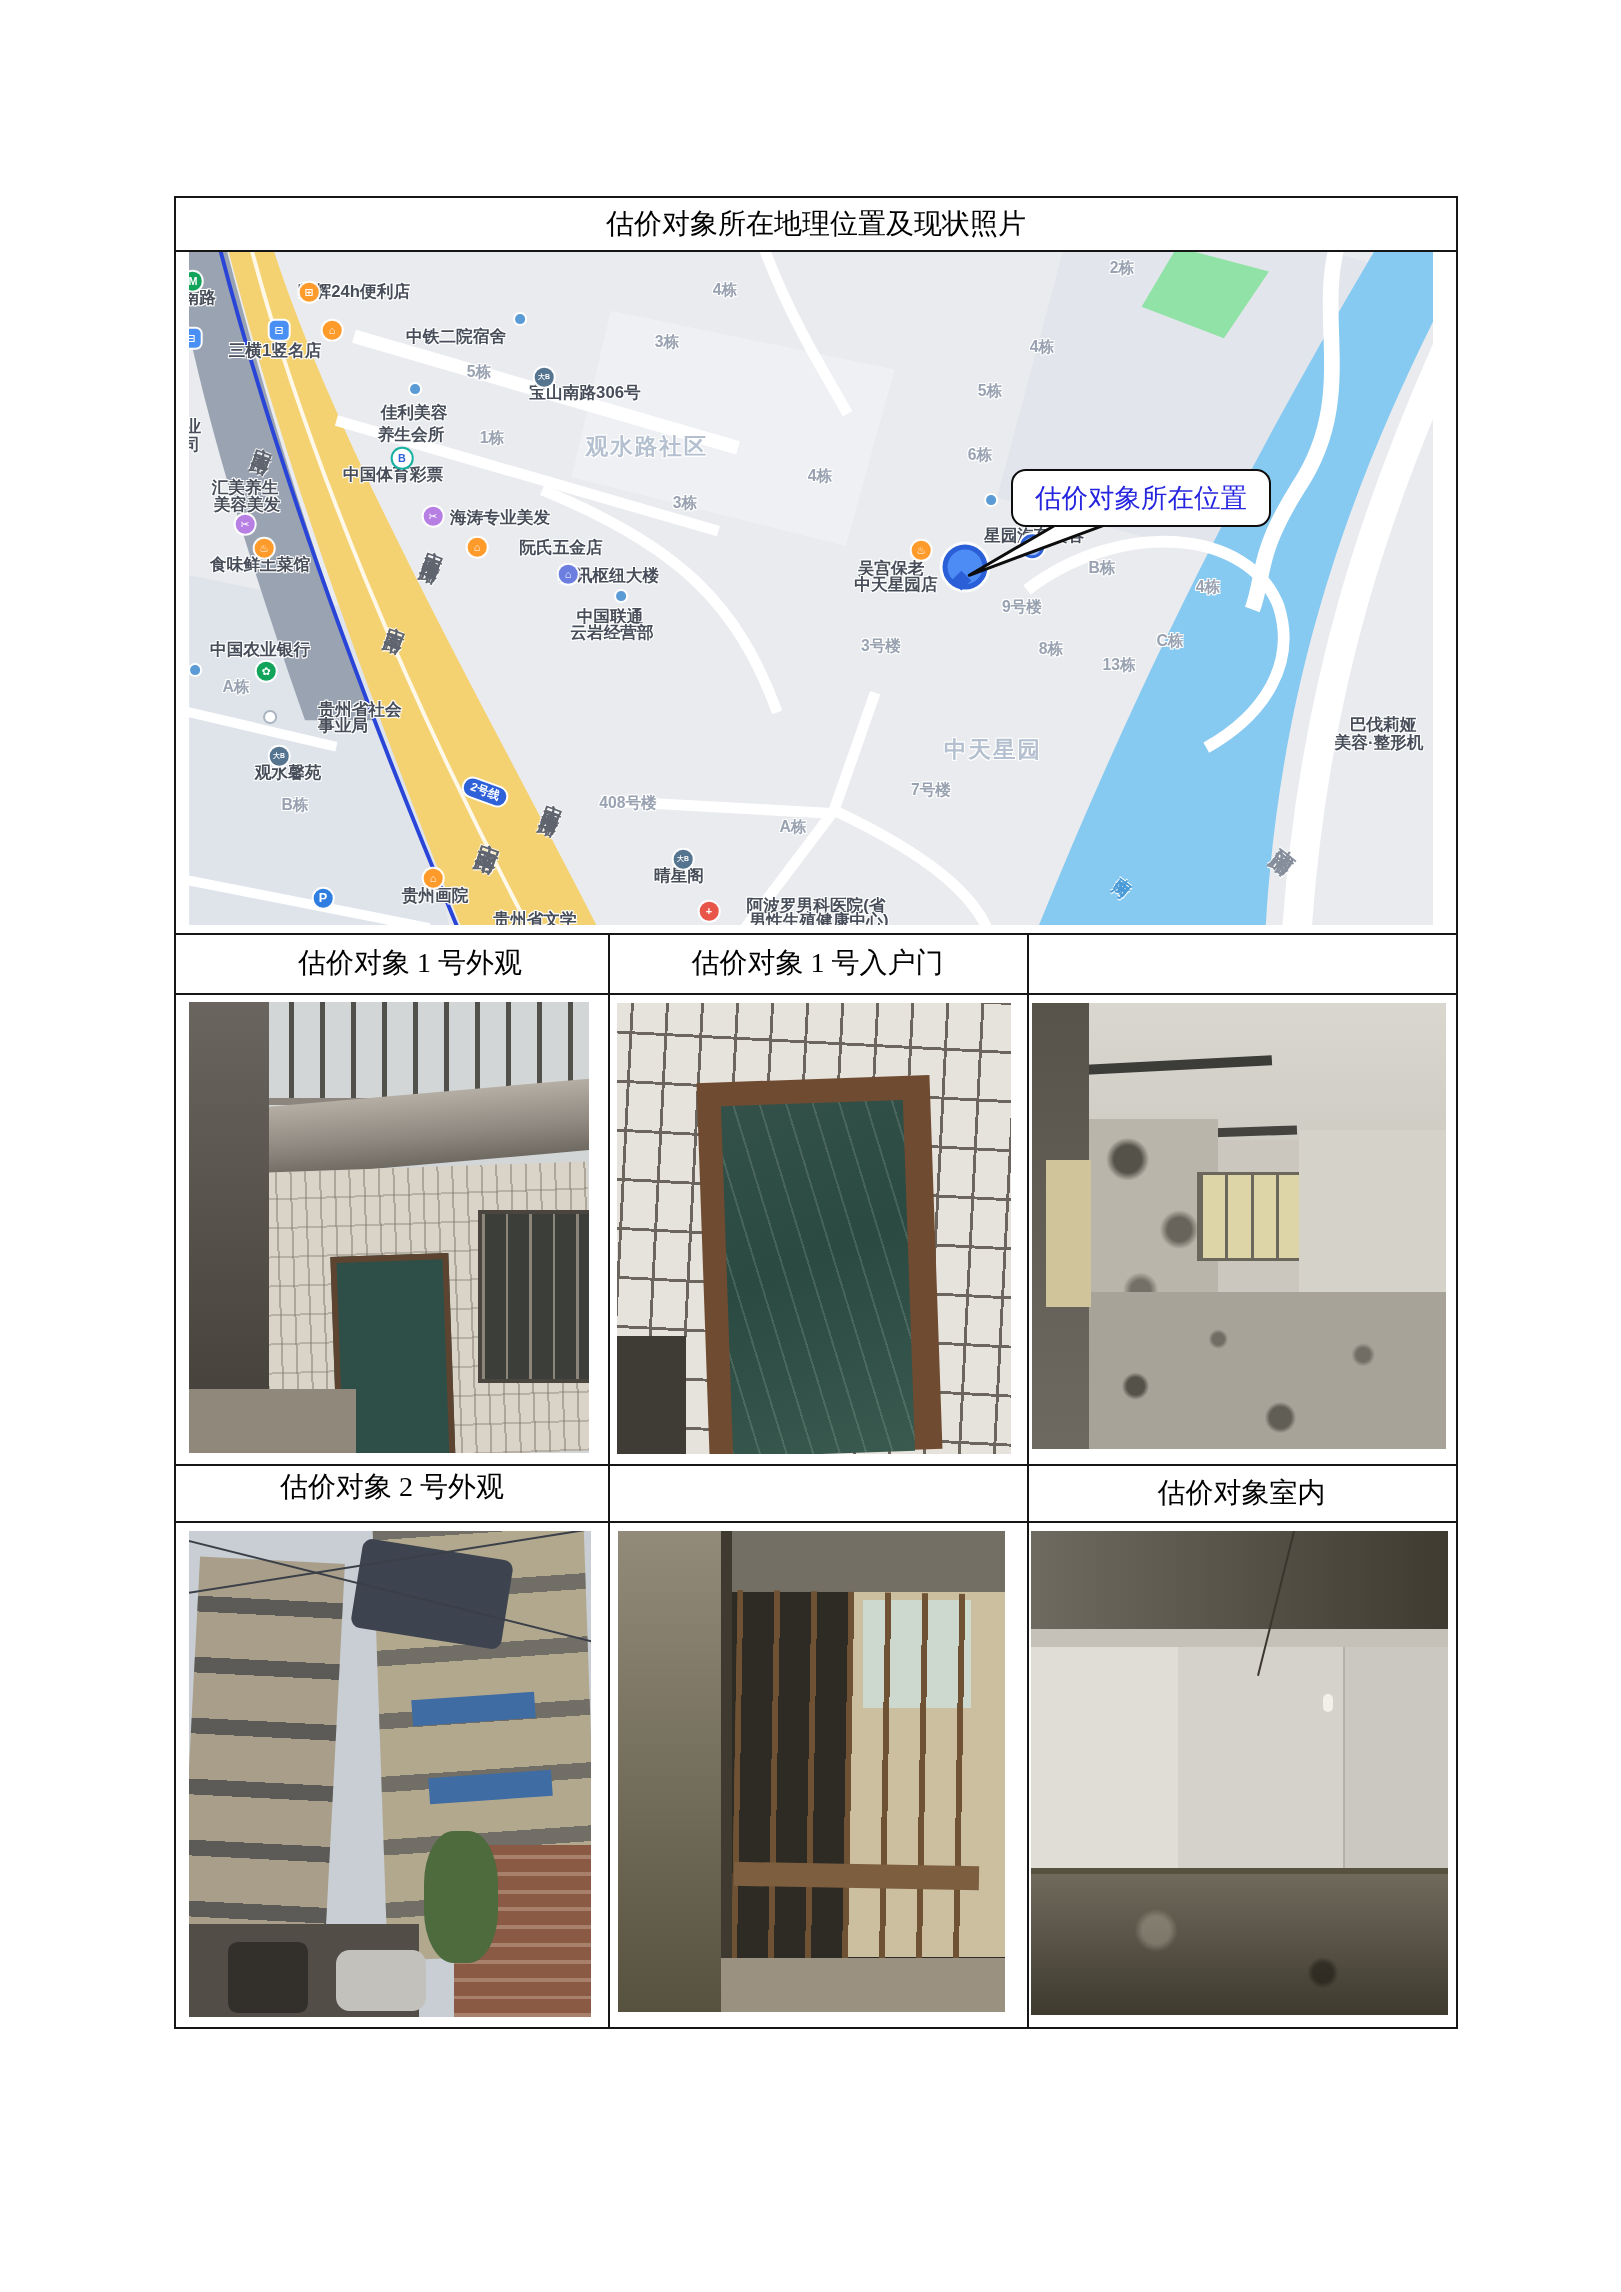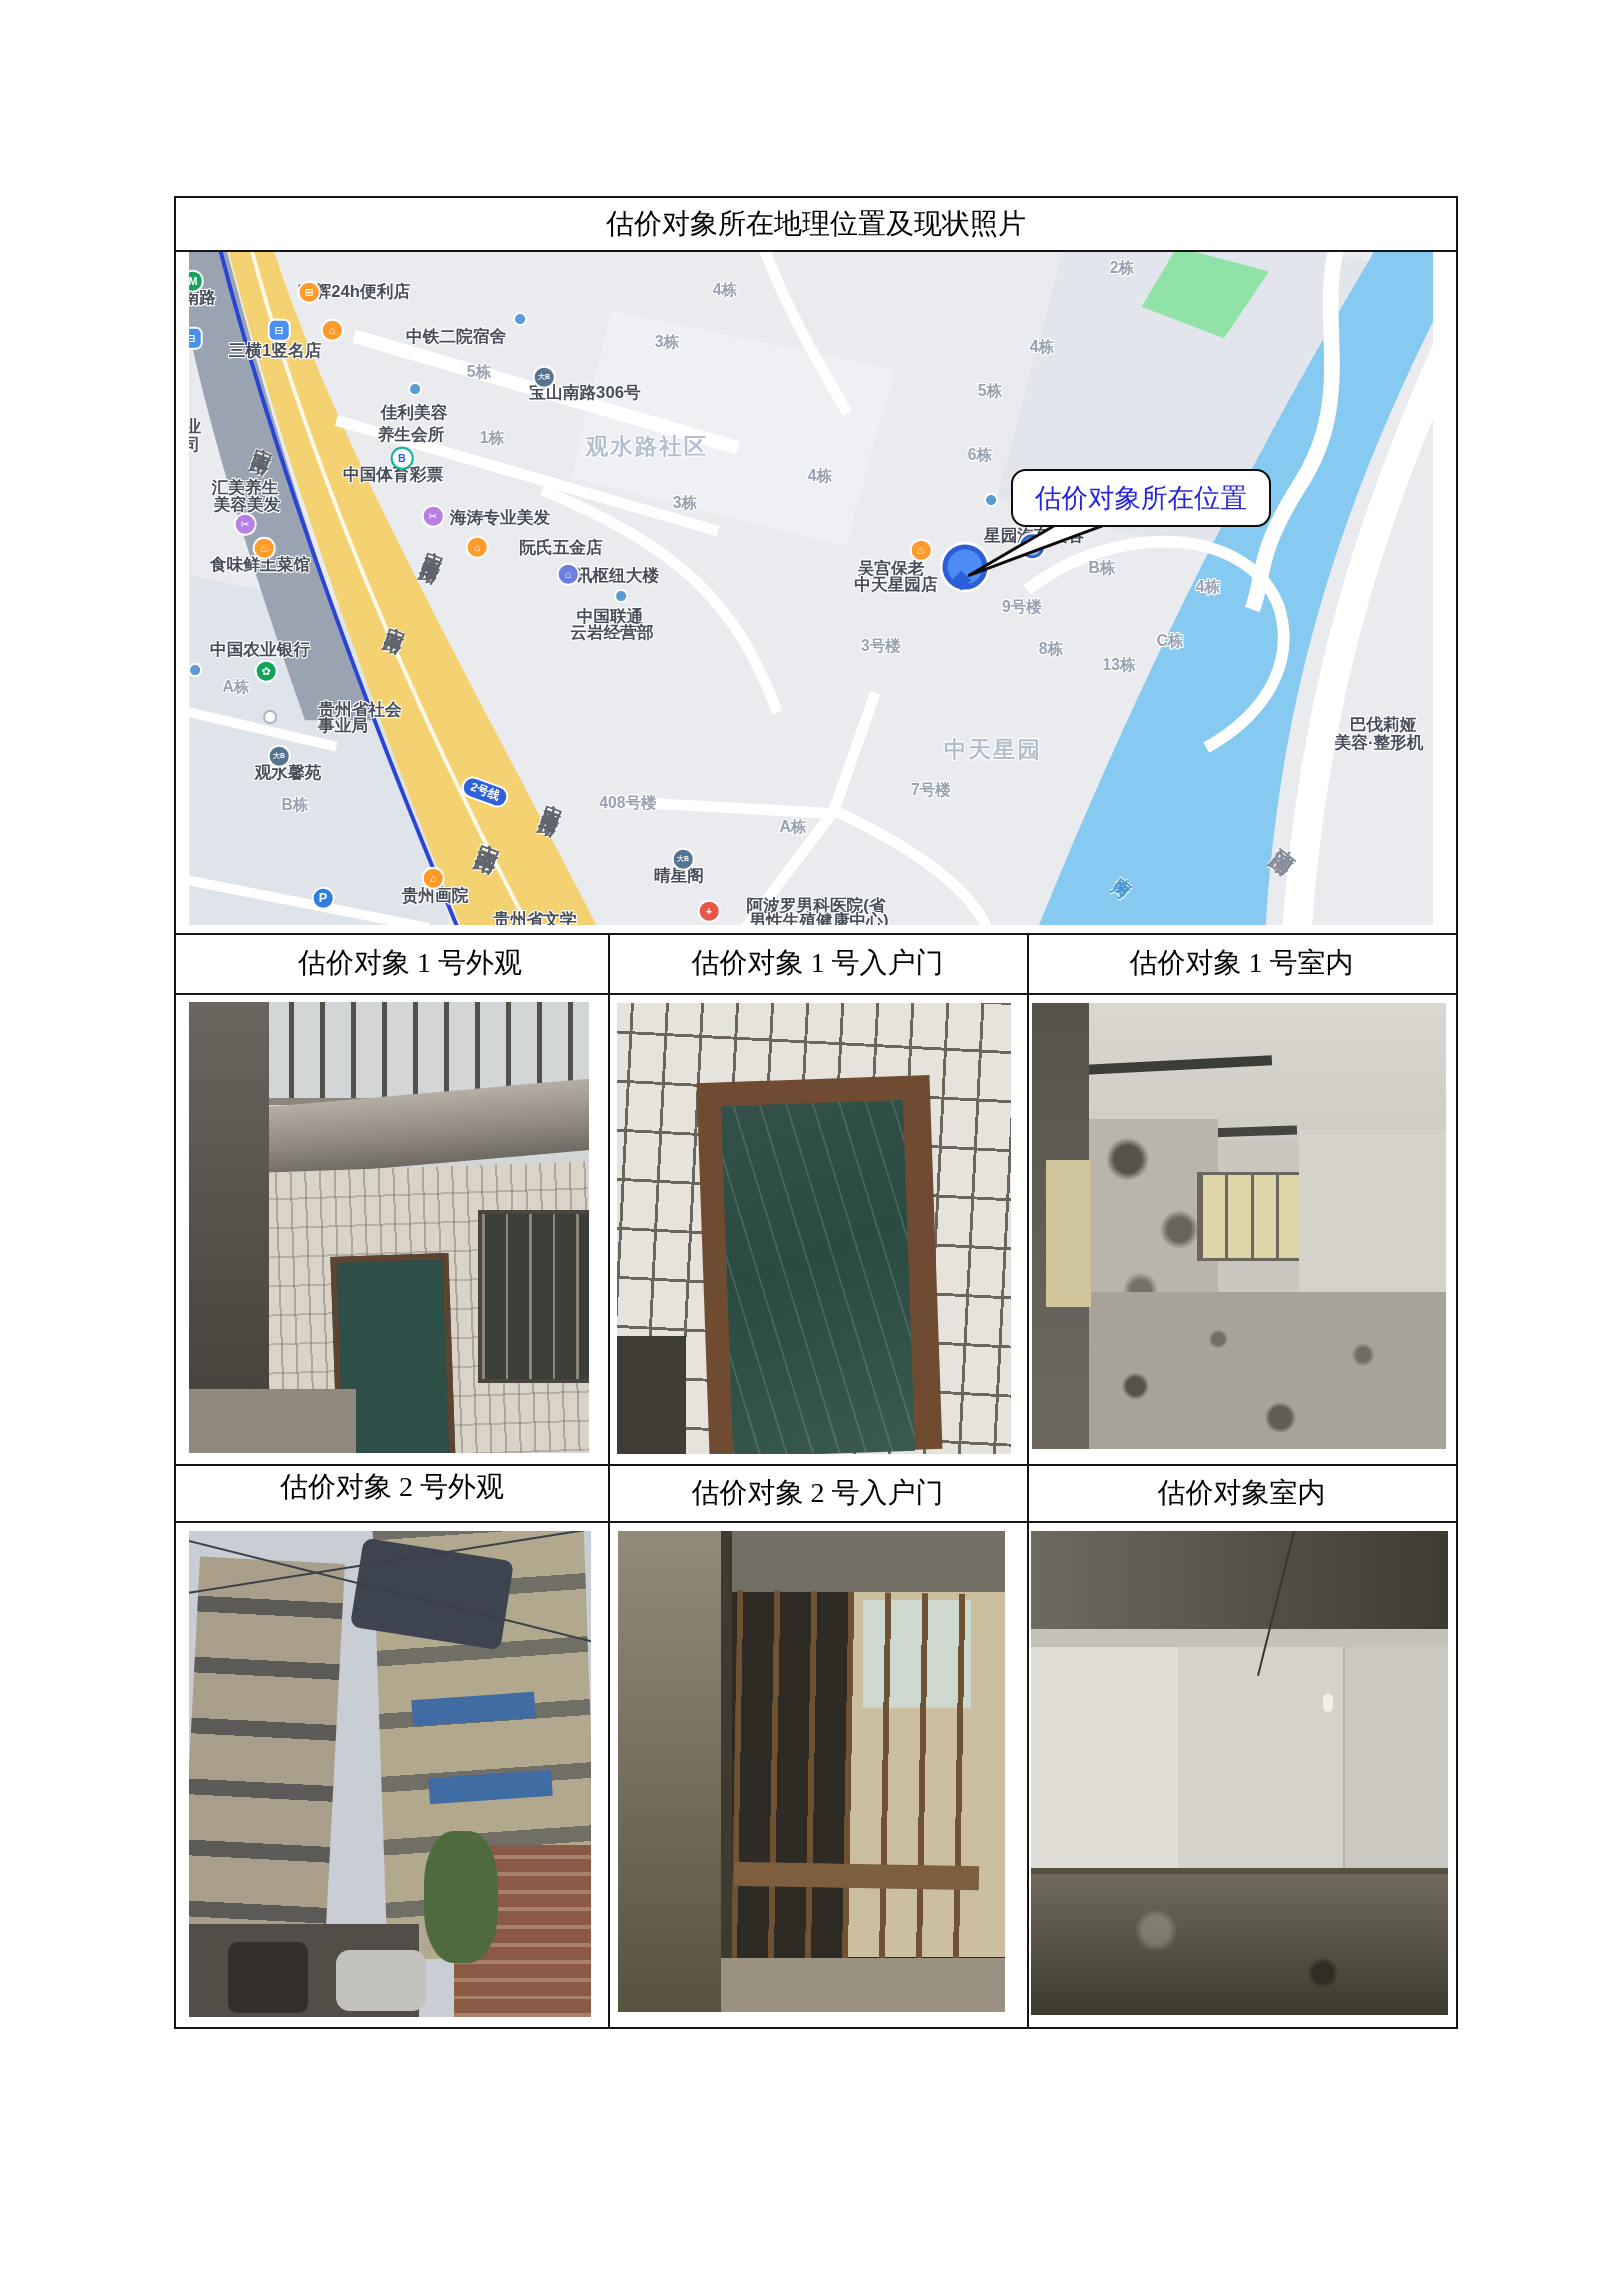--- a/index.html
+++ b/index.html
@@ -66,24 +66,22 @@
     <div class="hline" style="top:795px"></div>
     <div class="hline" style="top:1266px"></div>
     <div class="hline" style="top:1323px"></div>
     <div class="vline" style="left:432px"></div>
     <div class="vline" style="left:851px"></div>
 
     <div class="cellhead" style="left:0;top:0;width:100%;height:52px">估价对象所在地理位置及现状照片</div>
 
     <div class="cellhead" style="left:18px;top:735px;width:432px;height:60px">估价对象 1 号外观</div>
     <div class="cellhead" style="left:432px;top:735px;width:419px;height:60px">估价对象 1 号入户门</div>
-    <div class="cellhead" style="left:851px;top:735px;width:429px;height:60px">估价对象 1 号室内</div>
 
     <div class="cellhead" style="left:0;top:1266px;width:432px;height:45px">估价对象 2 号外观</div>
-    <div class="cellhead" style="left:432px;top:1266px;width:419px;height:57px">估价对象 2 号入户门</div>
     <div class="cellhead" style="left:851px;top:1266px;width:429px;height:57px">估价对象室内</div>
   </div>
 
   <div class="abs" id="map">
     <svg width="1244" height="673" viewBox="0 0 1269 687">
       <polygon points="0,330 205,372 265,687 0,687" fill="#dfe4eb"></polygon>
       <rect x="860" y="-30" width="330" height="330" transform="rotate(15 1030 140)" fill="#e2e6ec"></rect>
       <polygon points="430,60 720,120 670,300 390,230" fill="#eef0f3"></polygon>
       <path d="M1215,-10 L1275,-10 L1275,60 C1190,230 1112,430 1098,700 L862,700 C975,420 1090,200 1215,-10 Z" fill="#86c9f1"></path>
       <path d="M1292,80 C1215,250 1147,440 1130,700" stroke="#fff" stroke-width="30" fill="none"></path>

